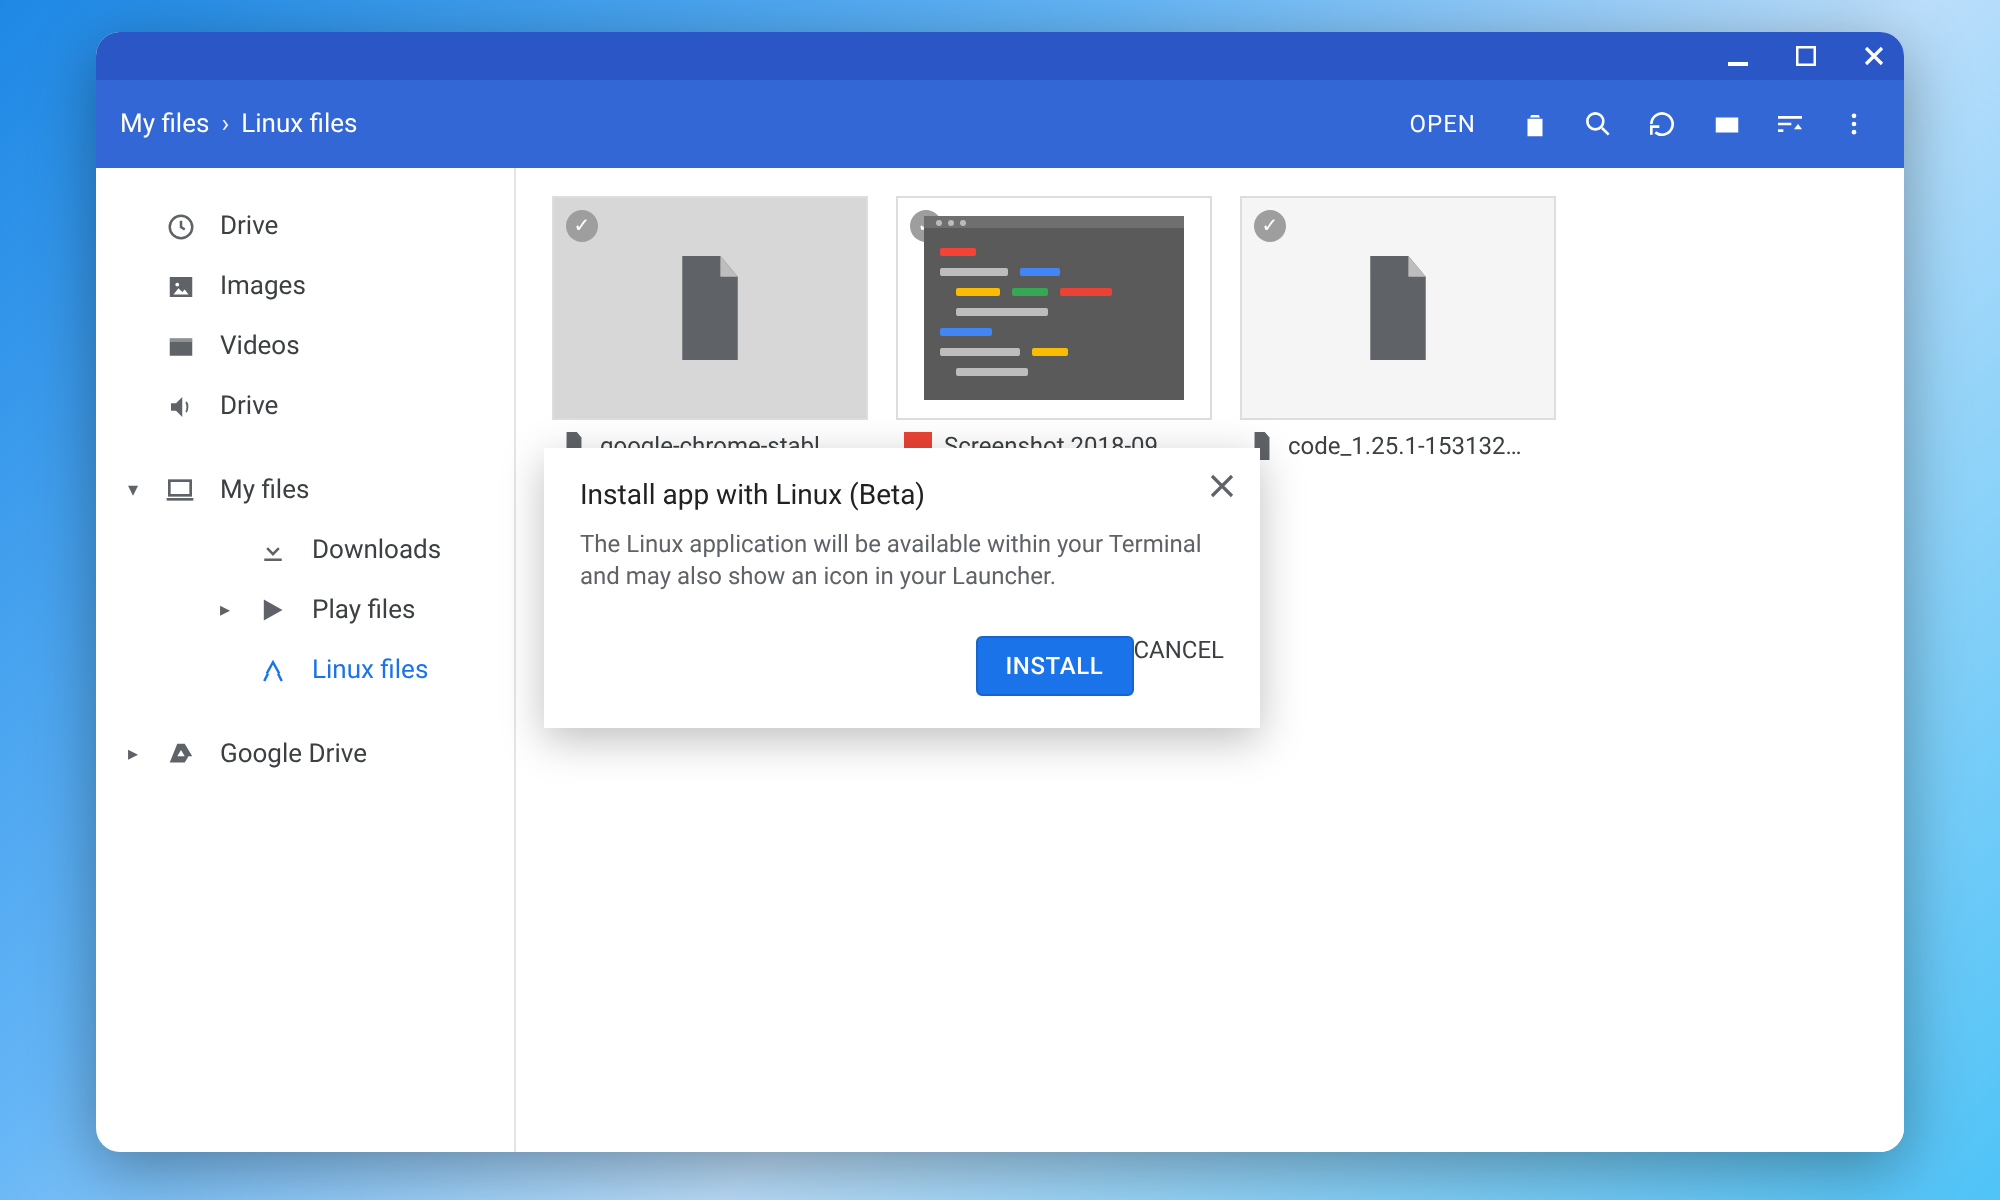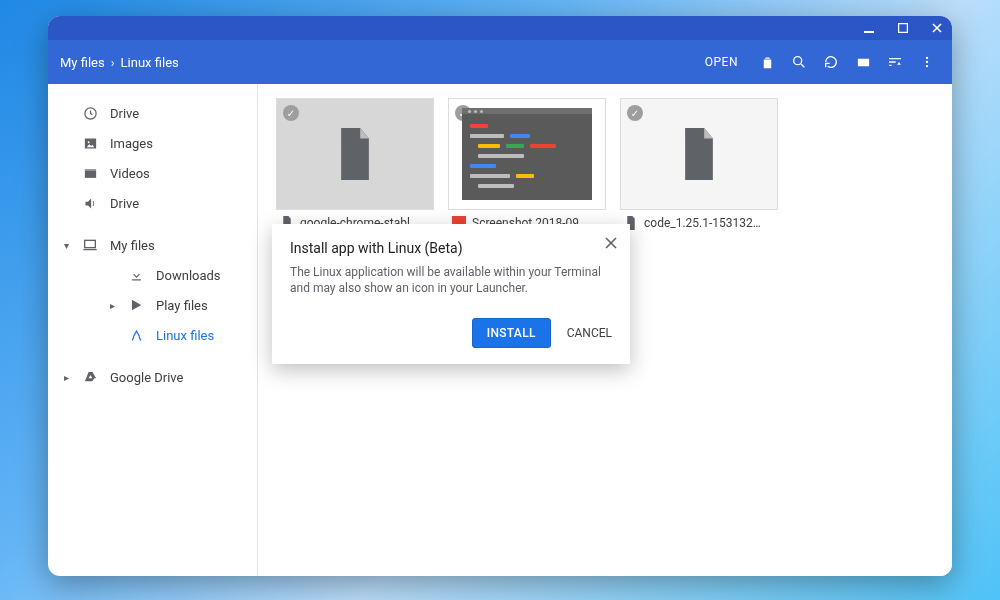--- a/index.html
+++ b/index.html
@@ -33,21 +33,21 @@
   
   .editor { width:130px; height:92px; background:#5a5a5a; border-top:6px solid #6f6f6f; position:relative; }
   .editor .dot { position:absolute; top:-4px; width:3px; height:3px; border-radius:50%; background:#bbb; }
   .editor .dot.d1{left:6px}.editor .dot.d2{left:12px}.editor .dot.d3{left:18px}
   .ln { position:absolute; height:4px; border-radius:1px; }
   
   .dialog { position:absolute; left: 14px; top: 140px; width: 358px; background:#fff; box-shadow: 0 6px 20px rgba(0,0,0,0.25); padding: 16px 18px; }
   .dlg-title { font-size:14px; color:#202124; margin-bottom:8px; }
   .dlg-body { font-size:12px; color:#5f6368; line-height:1.35; }
   .dlg-close { position:absolute; top:10px; right:10px; width:18px; height:18px; display:flex; align-items:center; justify-content:center; color:#5f6368; cursor:pointer; }
-  .dlg-actions { display:flex; justify-content:flex-end; gap:16px; margin-top:22px; align-items:center; }
+  .dlg-actions { display:flex; justify-content:flex-end; margin-top:22px; align-items:flex-start; }
   .btn-primary { background:#1a73e8; color:#fff; border:1px solid #1765cc; font-size:12px; font-weight:500; padding:7px 14px; border-radius:3px; cursor:pointer; letter-spacing:0.3px; }
   .btn-flat { color:#3c4043; font-size:12px; cursor:pointer; }
   .file-svg { fill:#5f6368; }
 </style>
 </head>
 <body>
 
 <div class="window">
   <div class="titlebar">
     <div class="wbtn">

